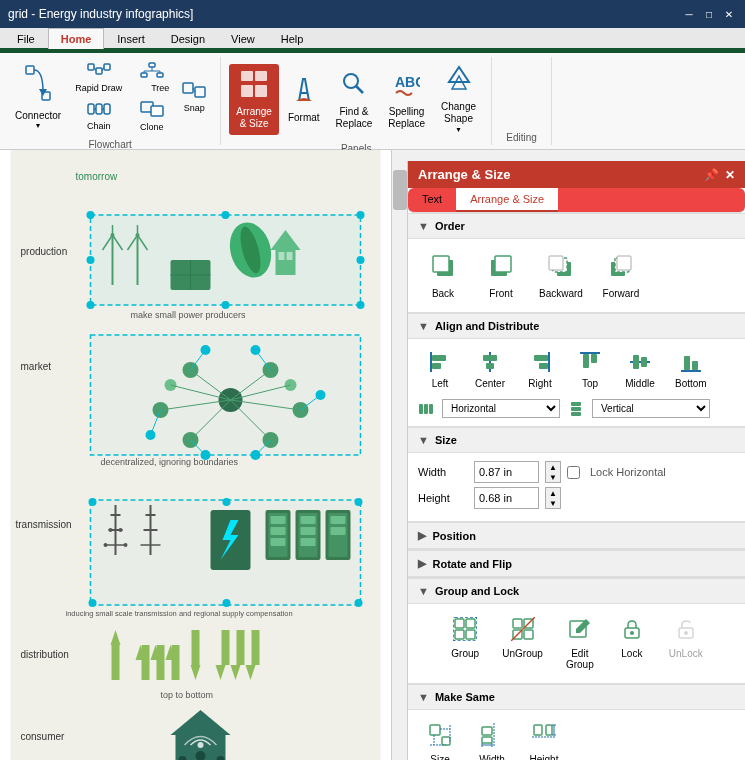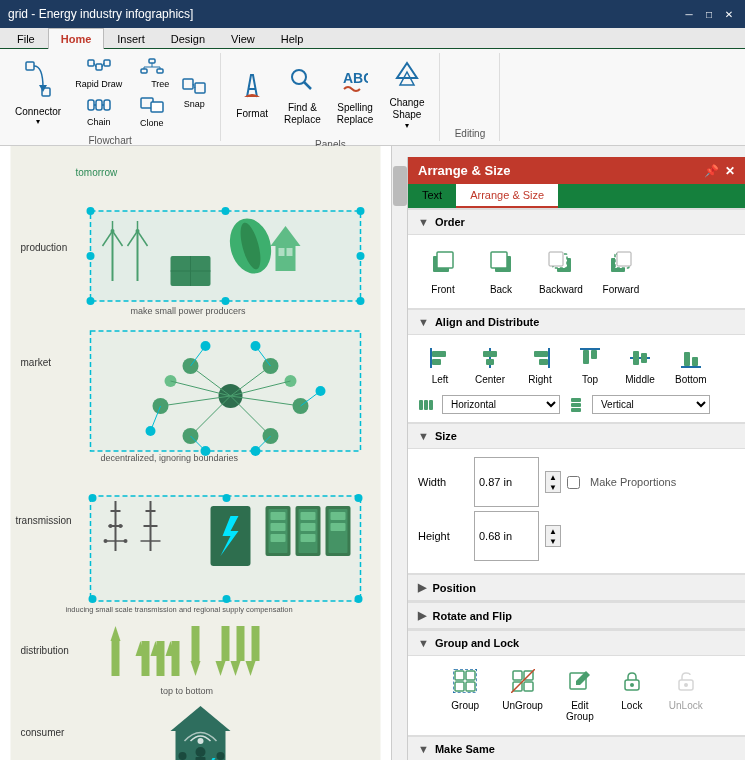--- a/index.html
+++ b/index.html
@@ -25,21 +25,21 @@
 
     
     .ribbon {
       background: #f8f8f8;
       border-bottom: 1px solid #ccc;
     }
     .ribbon-tabs {
       display: flex;
       background: #e8e8e8;
       padding-left: 4px;
-      border-bottom: 1px solid #14532d;
+      border-bottom: 5px solid #14532d;
     }
     .ribbon-tab {
       padding: 4px 12px;
       font-size: 11px;
       cursor: pointer;
       border: 1px solid transparent;
       border-bottom: none;
       margin-bottom: -1px;
     }
     .ribbon-tab.active {
@@ -156,21 +156,22 @@
       display: flex;
       align-items: center;
       justify-content: space-between;
     }
     .panel-title-controls { display: flex; gap: 6px; }
     .panel-title-btn { color: white; cursor: pointer; font-size: 12px; }
 
     .panel-tabs {
       display: flex;
       border-bottom: 1px solid #ddd;
-      background: #15803d;
+      background: #ef4444;
+      border-radius: 6px;
     }
     .panel-tab {
       padding: 5px 14px;
       cursor: pointer;
       font-size: 11px;
       border-bottom: 2px solid transparent;
     }
     .panel-tab.active {
       border-bottom: 2px solid #c0392b;
       color: #c0392b;
@@ -250,21 +251,21 @@
     
     .size-row {
       display: flex;
       align-items: center;
       margin-bottom: 4px;
       gap: 6px;
     }
     .size-label { width: 50px; font-size: 11px; }
     .size-input {
       width: 65px;
-      padding: 18px 4px;
+      padding: 4px 4px;
       border: 1px solid #aaa;
       font-size: 11px;
     }
     .spin-btns {
       display: flex;
       flex-direction: column;
       border: 1px solid #aaa;
     }
     .spin-btn {
       width: 14px; height: 10px;
@@ -411,20 +412,31 @@
             </div>
             <div style="font-size:9px;">Snap</div>
           </div>
         </div>
       </div>
       <div class="ribbon-group-label">Flowchart</div>
     </div>
 
     <div class="ribbon-group">
       <div class="ribbon-buttons">
+        <div class="ribbon-btn large arrange-btn">
+          <div class="ribbon-btn-icon">
+            <svg width="30" height="30" viewBox="0 0 30 30">
+              <rect x="2" y="2" width="12" height="10" rx="1" fill="white" opacity="0.8"></rect>
+              <rect x="16" y="2" width="12" height="10" rx="1" fill="white" opacity="0.8"></rect>
+              <rect x="2" y="16" width="12" height="12" rx="1" fill="white" opacity="0.8"></rect>
+              <rect x="16" y="16" width="12" height="12" rx="1" fill="white" opacity="0.8"></rect>
+            </svg>
+          </div>
+          <div style="font-size:10px;color:white;line-height:1.2;">Arrange<br>&amp; Size</div>
+        </div>
         <div class="ribbon-btn large">
           <div class="ribbon-btn-icon">
             <svg width="26" height="30" viewBox="0 0 26 30">
               <path d="M8 26 L12 4 L14 4 L18 26" fill="none" stroke="#1e6ea7" stroke-width="2"></path>
               <path d="M9 18 L17 18" stroke="#1e6ea7" stroke-width="2"></path>
               <path d="M5 26 Q13 20 21 26" fill="#c04a2a" stroke="none"></path>
             </svg>
           </div>
           <div style="font-size:10px;">Format</div>
         </div>
@@ -689,34 +701,34 @@
 
       <div class="section-header">
         <span class="arrow">▼</span>
         <span>Order</span>
       </div>
       <div class="section-content">
         <div class="order-buttons">
           <div class="order-btn">
             <div class="order-btn-icon">
               <svg width="28" height="28" viewBox="0 0 28 28">
-                <rect x="4" y="8" width="16" height="16" fill="#4a9e6e" rx="1"></rect>
-                <rect x="8" y="4" width="16" height="16" fill="white" stroke="#4a9e6e" stroke-width="1.5" rx="1"></rect>
-              </svg>
-            </div>
-            <div class="order-btn-label">Front</div>
+                <rect x="8" y="8" width="16" height="16" fill="#4a9e6e" rx="1"></rect>
+                <rect x="4" y="4" width="16" height="16" fill="white" stroke="#4a9e6e" stroke-width="1.5" rx="1"></rect>
+              </svg>
+            </div>
+            <div class="order-btn-label">Back</div>
           </div>
           <div class="order-btn">
             <div class="order-btn-icon">
               <svg width="28" height="28" viewBox="0 0 28 28">
-                <rect x="8" y="8" width="16" height="16" fill="#4a9e6e" rx="1"></rect>
-                <rect x="4" y="4" width="16" height="16" fill="white" stroke="#4a9e6e" stroke-width="1.5" rx="1"></rect>
-              </svg>
-            </div>
-            <div class="order-btn-label">Back</div>
+                <rect x="4" y="8" width="16" height="16" fill="#4a9e6e" rx="1"></rect>
+                <rect x="8" y="4" width="16" height="16" fill="white" stroke="#4a9e6e" stroke-width="1.5" rx="1"></rect>
+              </svg>
+            </div>
+            <div class="order-btn-label">Front</div>
           </div>
           <div class="order-btn">
             <div class="order-btn-icon">
               <svg width="28" height="28" viewBox="0 0 28 28">
                 <rect x="10" y="10" width="14" height="14" fill="#4a9e6e" rx="1"></rect>
                 <rect x="6" y="6" width="14" height="14" fill="white" stroke="#4a9e6e" stroke-width="1.5" rx="1" stroke-dasharray="3,2"></rect>
                 <rect x="2" y="4" width="14" height="14" fill="white" stroke="#aaa" stroke-width="1" rx="1"></rect>
               </svg>
             </div>
             <div class="order-btn-label">Backward</div>
@@ -833,21 +845,21 @@
       </div>
       <div class="section-content">
         <div class="size-row">
           <label class="size-label">Width</label>
           <input type="text" class="size-input" value="0.87 in" style="">
           <div class="spin-btns">
             <button class="spin-btn">▲</button>
             <button class="spin-btn">▼</button>
           </div>
           <input type="checkbox" class="lock-checkbox" style="">
-          <label class="lock-label">Make Proportions</label>
+          <label class="lock-label">Lock Horizontal</label>
         </div>
         <div class="size-row">
           <label class="size-label">Height</label>
           <input type="text" class="size-input" value="0.68 in" style="">
           <div class="spin-btns">
             <button class="spin-btn">▲</button>
             <button class="spin-btn">▼</button>
           </div>
         </div>
       </div>

